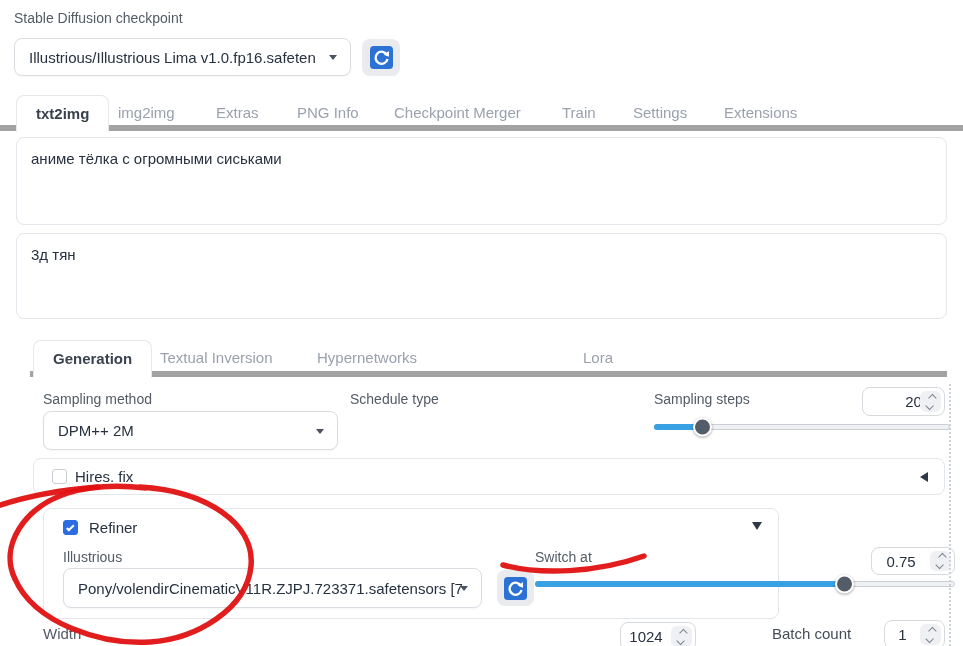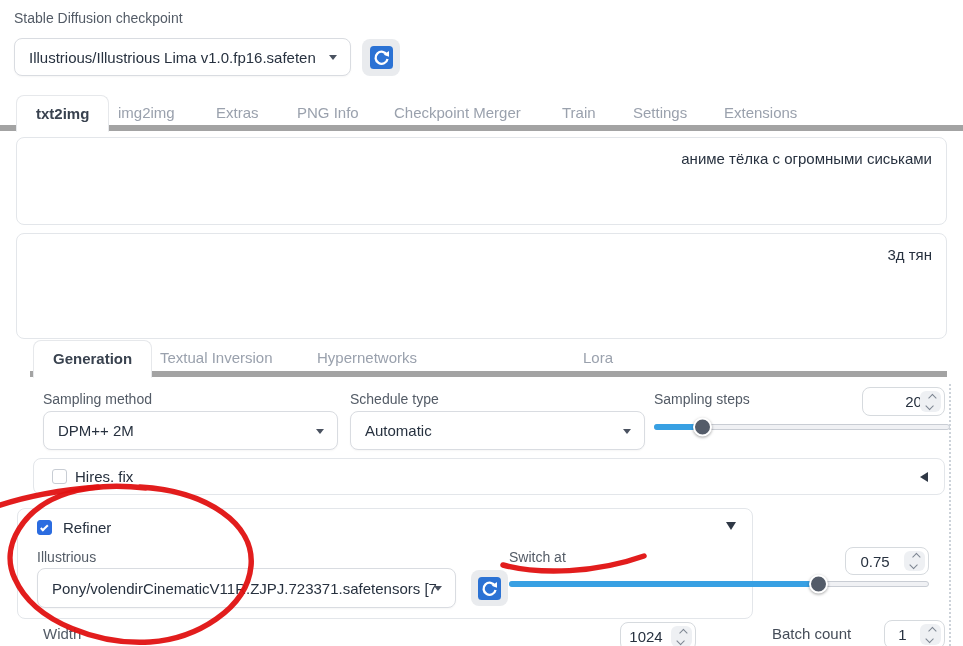--- a/index.html
+++ b/index.html
@@ -37,21 +37,20 @@
     border-radius:8px 8px 0 0; padding:0 19px;
     font-size:15px; font-weight:600; color:#39424f; cursor:pointer;
   }
   .tab { position:absolute; top:0; line-height:36px; font-size:15px; color:#9aa1ad; cursor:pointer; }
 
   
   .textbox {
     background:#fff; border:1px solid #e3e6ea; border-radius:8px;
     font-size:15px; color:#27313f; padding:11px 14px; line-height:1.35;
     cursor:text;
-    text-align:right;
   }
 
   
   .number-box {
     background:#fff; border:1px solid #d6dade; border-radius:8px;
     font-size:15px; color:#27313f;
     display:flex; align-items:center; justify-content:center;
     padding-right:24px;
   }
   .spin {
@@ -129,40 +128,36 @@
     <div class="tab" style="left:216px;">Extras</div>
     <div class="tab" style="left:297px;">PNG Info</div>
     <div class="tab" style="left:394px;">Checkpoint Merger</div>
     <div class="tab" style="left:562px;">Train</div>
     <div class="tab" style="left:633px;">Settings</div>
     <div class="tab" style="left:724px;">Extensions</div>
   </div>
 
   <div class="abs textbox" style="left:16px; top:137px; width:931px; height:88px;">аниме тёлка с огромными сиськами</div>
 
-  <div class="abs textbox" style="left:16px; top:233px; width:931px; height:106px;">3д тян</div>
+  <div class="abs textbox" style="left:16px; top:233px; width:931px; height:86px;">3д тян</div>
 
   <div class="abs tabbar" style="left:30px; top:340px; width:917px; height:37px;">
     <div class="tab-active" style="left:3px; height:38px;">Generation</div>
     <div class="tab" style="left:130px;">Textual Inversion</div>
     <div class="tab" style="left:287px;">Hypernetworks</div>
     <div class="tab" style="left:553px;">Lora</div>
   </div>
 
   <div class="abs field-label" style="left:43px; top:391px;">Sampling method</div>
   <div class="abs dropdown" style="left:43px; top:411px; width:295px; height:39px;">
     <span>DPM++ 2M</span>
     <span class="caret"></span>
   </div>
 
   <div class="abs field-label" style="left:350px; top:391px;">Schedule type</div>
-  <div class="abs dropdown" style="left:350px; top:411px; width:295px; height:39px;">
-    <span>Automatic</span>
-    <span class="caret"></span>
-  </div>
 
   <div class="abs field-label" style="left:654px; top:391px;">Sampling steps</div>
   <div class="abs number-box" style="left:862px; top:387px; width:83px; height:29px;padding-left:44px;">
     <span>20</span>
     <span class="spin">
         <span class="chev up"></span>
         <span class="chev down"></span>
       </span>
   </div>
   <div class="abs slider" style="left:654px; top:421px; width:296px;">
@@ -174,21 +169,21 @@
   </div>
 
   <div class="abs panel" style="left:33px; top:458px; width:912px; height:37px;">
     <span class="checkbox abs" style="left:18px; top:10px;">
       
     </span>
     <span class="check-label abs" style="left:41px; top:9px;">Hires. fix</span>
     <span class="acc-arrow-left abs" style="right:16px; top:13px;"></span>
   </div>
 
-  <div class="abs panel" style="left:17px; top:508px; width:736px; height:111px;text-align:center;">
+  <div class="abs panel" style="left:43px; top:508px; width:736px; height:111px;text-align:center;">
     <span class="checkbox abs checked" style="left:19px; top:11px;">
       <span class="mark"></span>
     </span>
     <span class="check-label abs" style="left:45px; top:10px;">Refiner</span>
     <span class="acc-arrow-down abs" style="right:16px; top:13px;"></span>
 
     <div class="abs field-label" style="left:19px; top:40px;">Illustrious</div>
     <div class="abs dropdown" style="left:19px; top:59px; width:419px; height:40px;">
       <span>Pony/volendirCinematicV11R.ZJPJ.723371.safetensors [7</span>
       <span class="caret"></span>

